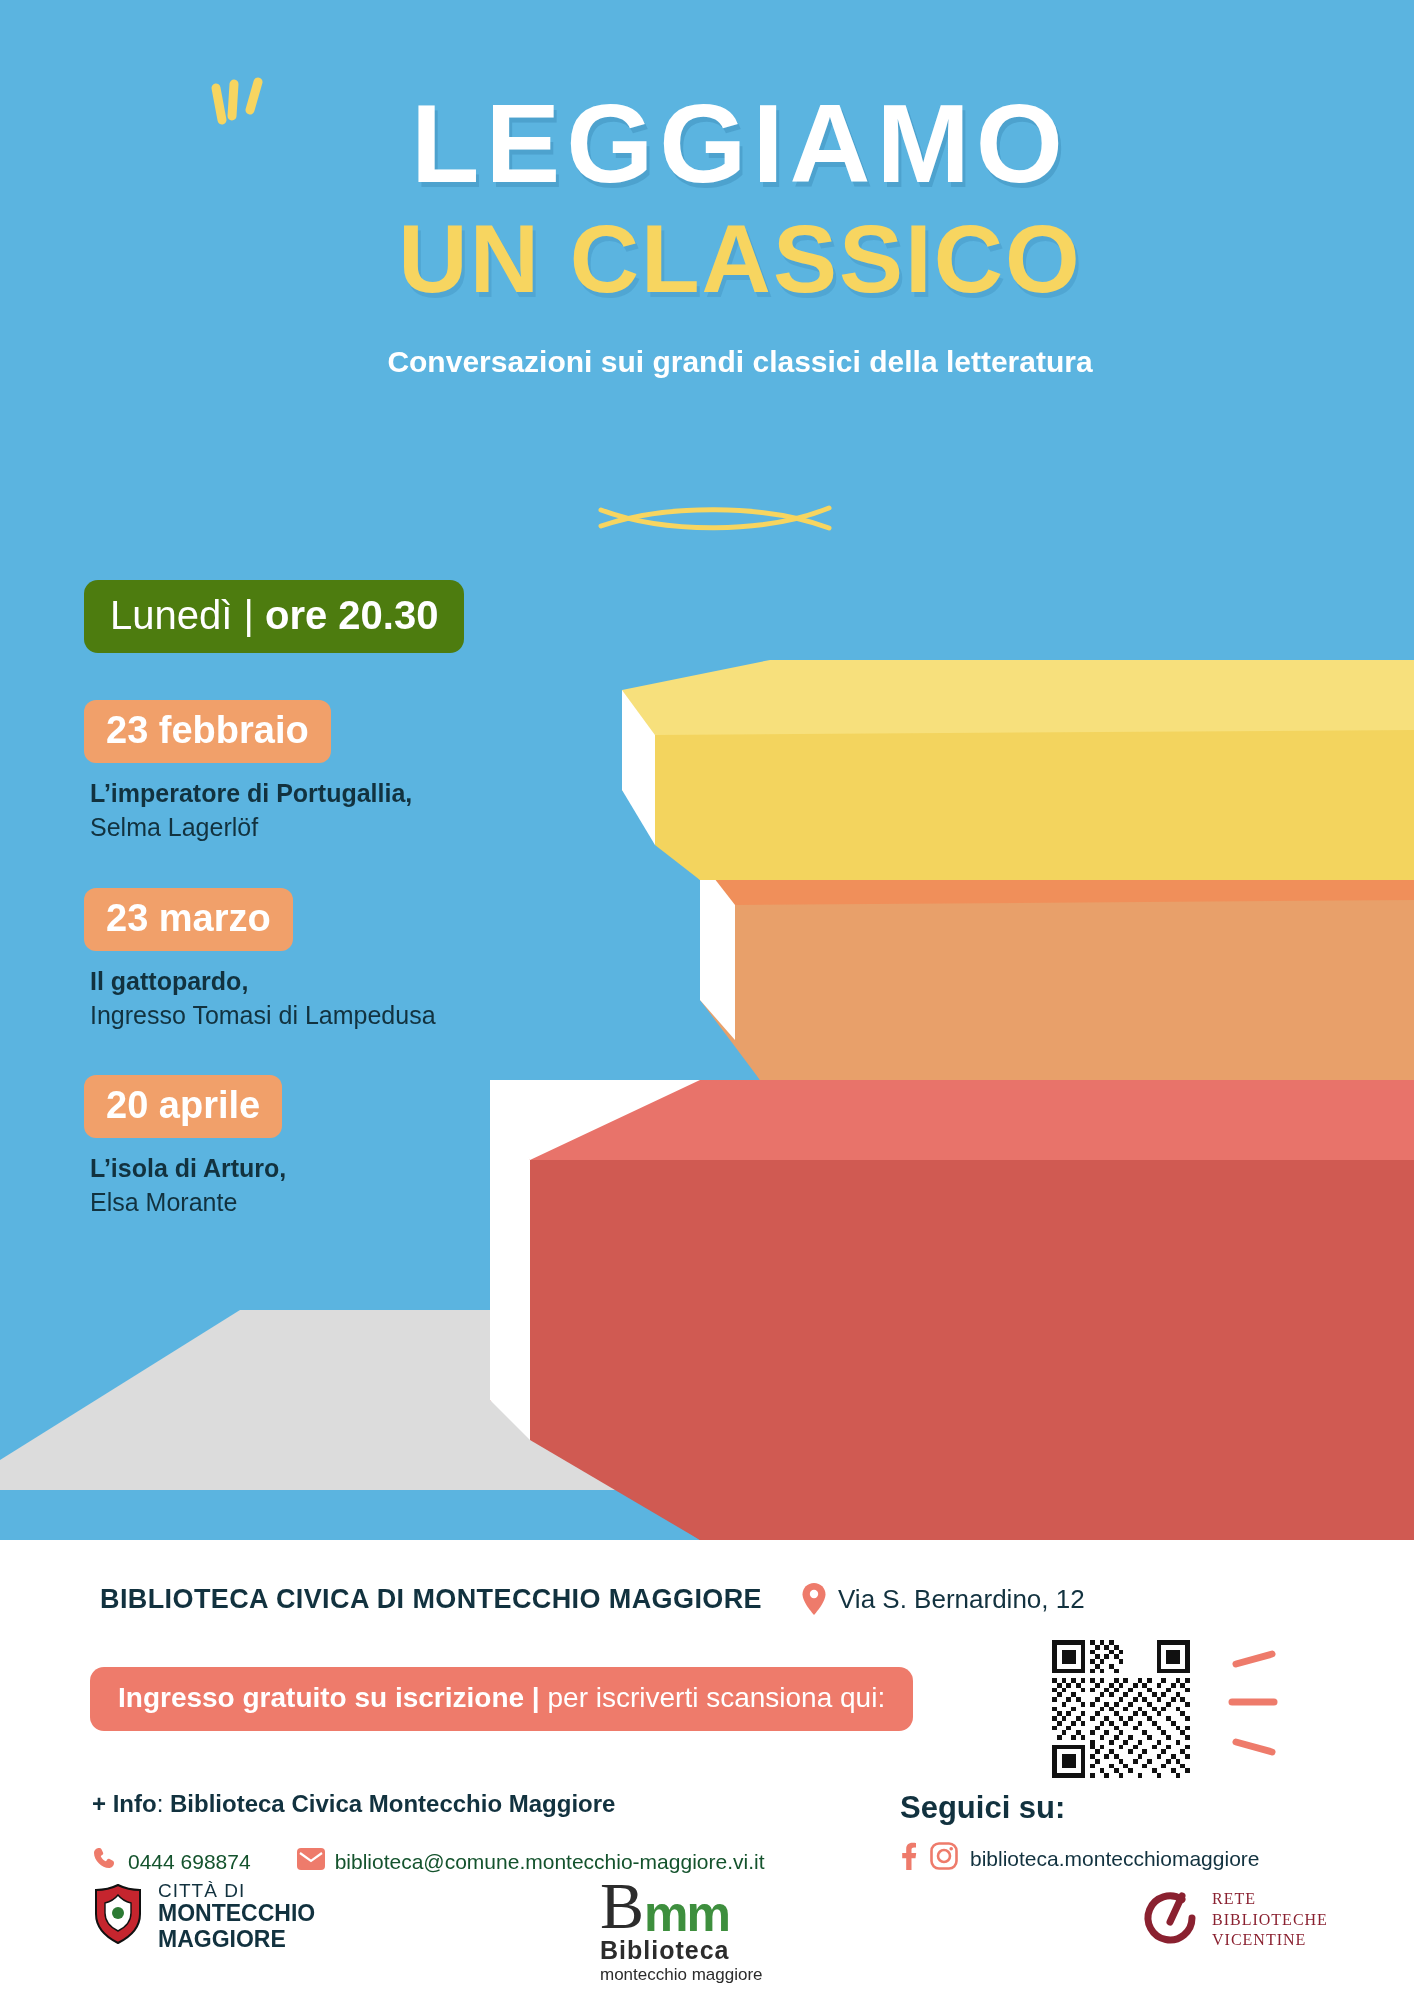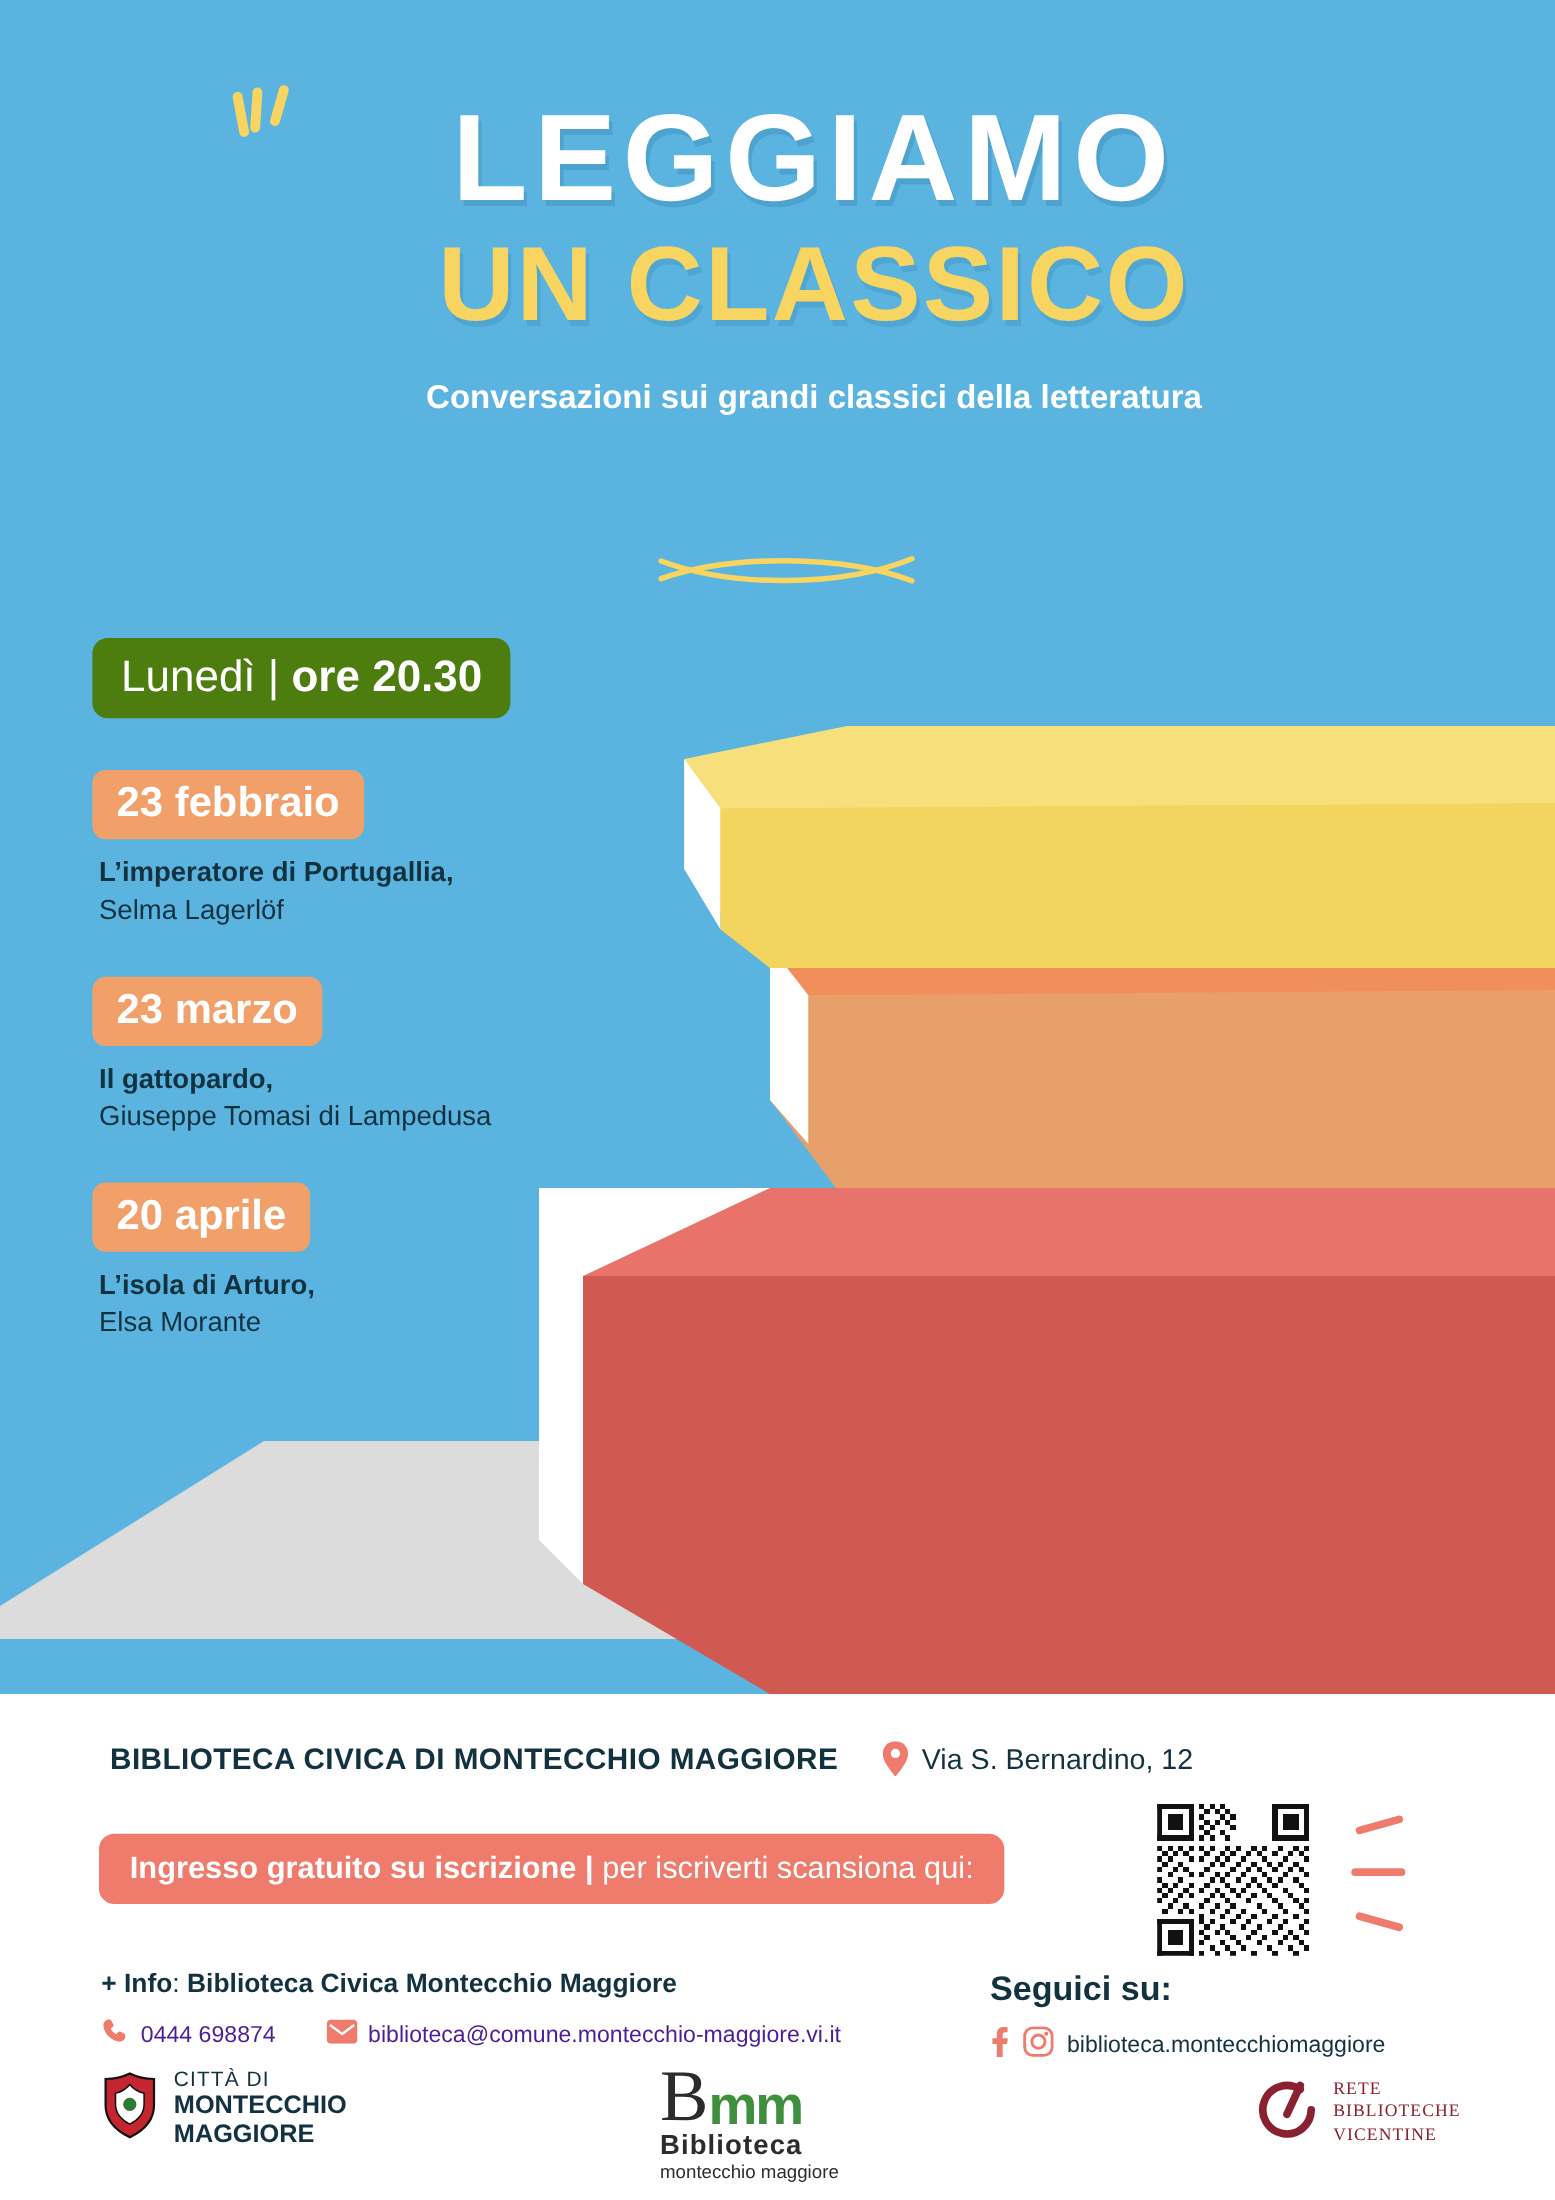--- a/index.html
+++ b/index.html
@@ -173,26 +173,26 @@
     left: 1052px; top: 100px;
     width: 138px; height: 138px;
   }
   .qr-dashes { position: absolute; left: 1222px; top: 110px; width: 80px; height: 110px; }
 
   .info-block { position: absolute; left: 92px; top: 250px; }
   .info-title { font-size: 24px; color: #12323f; }
   .info-title .lbl { font-weight: normal; }
   .info-title .val { font-weight: bold; }
   .info-contacts {
-    margin-top: 16px;
+    margin-top: 28px;
     display: flex;
     align-items: center;
     gap: 10px;
     font-size: 21px;
-    color: #4c1d95;
+    color: #14532d;
   }
   .contact-item { display: flex; align-items: center; gap: 10px; }
   .contact-gap { width: 26px; }
 
   .follow-block { position: absolute; left: 900px; top: 250px; }
   .follow-title { font-size: 31px; font-weight: bold; color: #12323f; }
   .follow-row {
     margin-top: 16px;
     display: flex;
     align-items: center;
@@ -280,21 +280,21 @@
       <div class="book-line">
         <div class="book-title">L’imperatore di Portugallia,</div>
         <div class="book-author">Selma Lagerlöf</div>
       </div>
     </div>
 
     <div class="entry entry-2">
       <div class="date-pill">23 marzo</div>
       <div class="book-line">
         <div class="book-title">Il gattopardo,</div>
-        <div class="book-author">Giuseppe Tomasi di Lampedusa</div>
+        <div class="book-author">Ingresso Tomasi di Lampedusa</div>
       </div>
     </div>
 
     <div class="entry entry-3">
       <div class="date-pill">20 aprile</div>
       <div class="book-line">
         <div class="book-title">L’isola di Arturo,</div>
         <div class="book-author">Elsa Morante</div>
       </div>
     </div>

